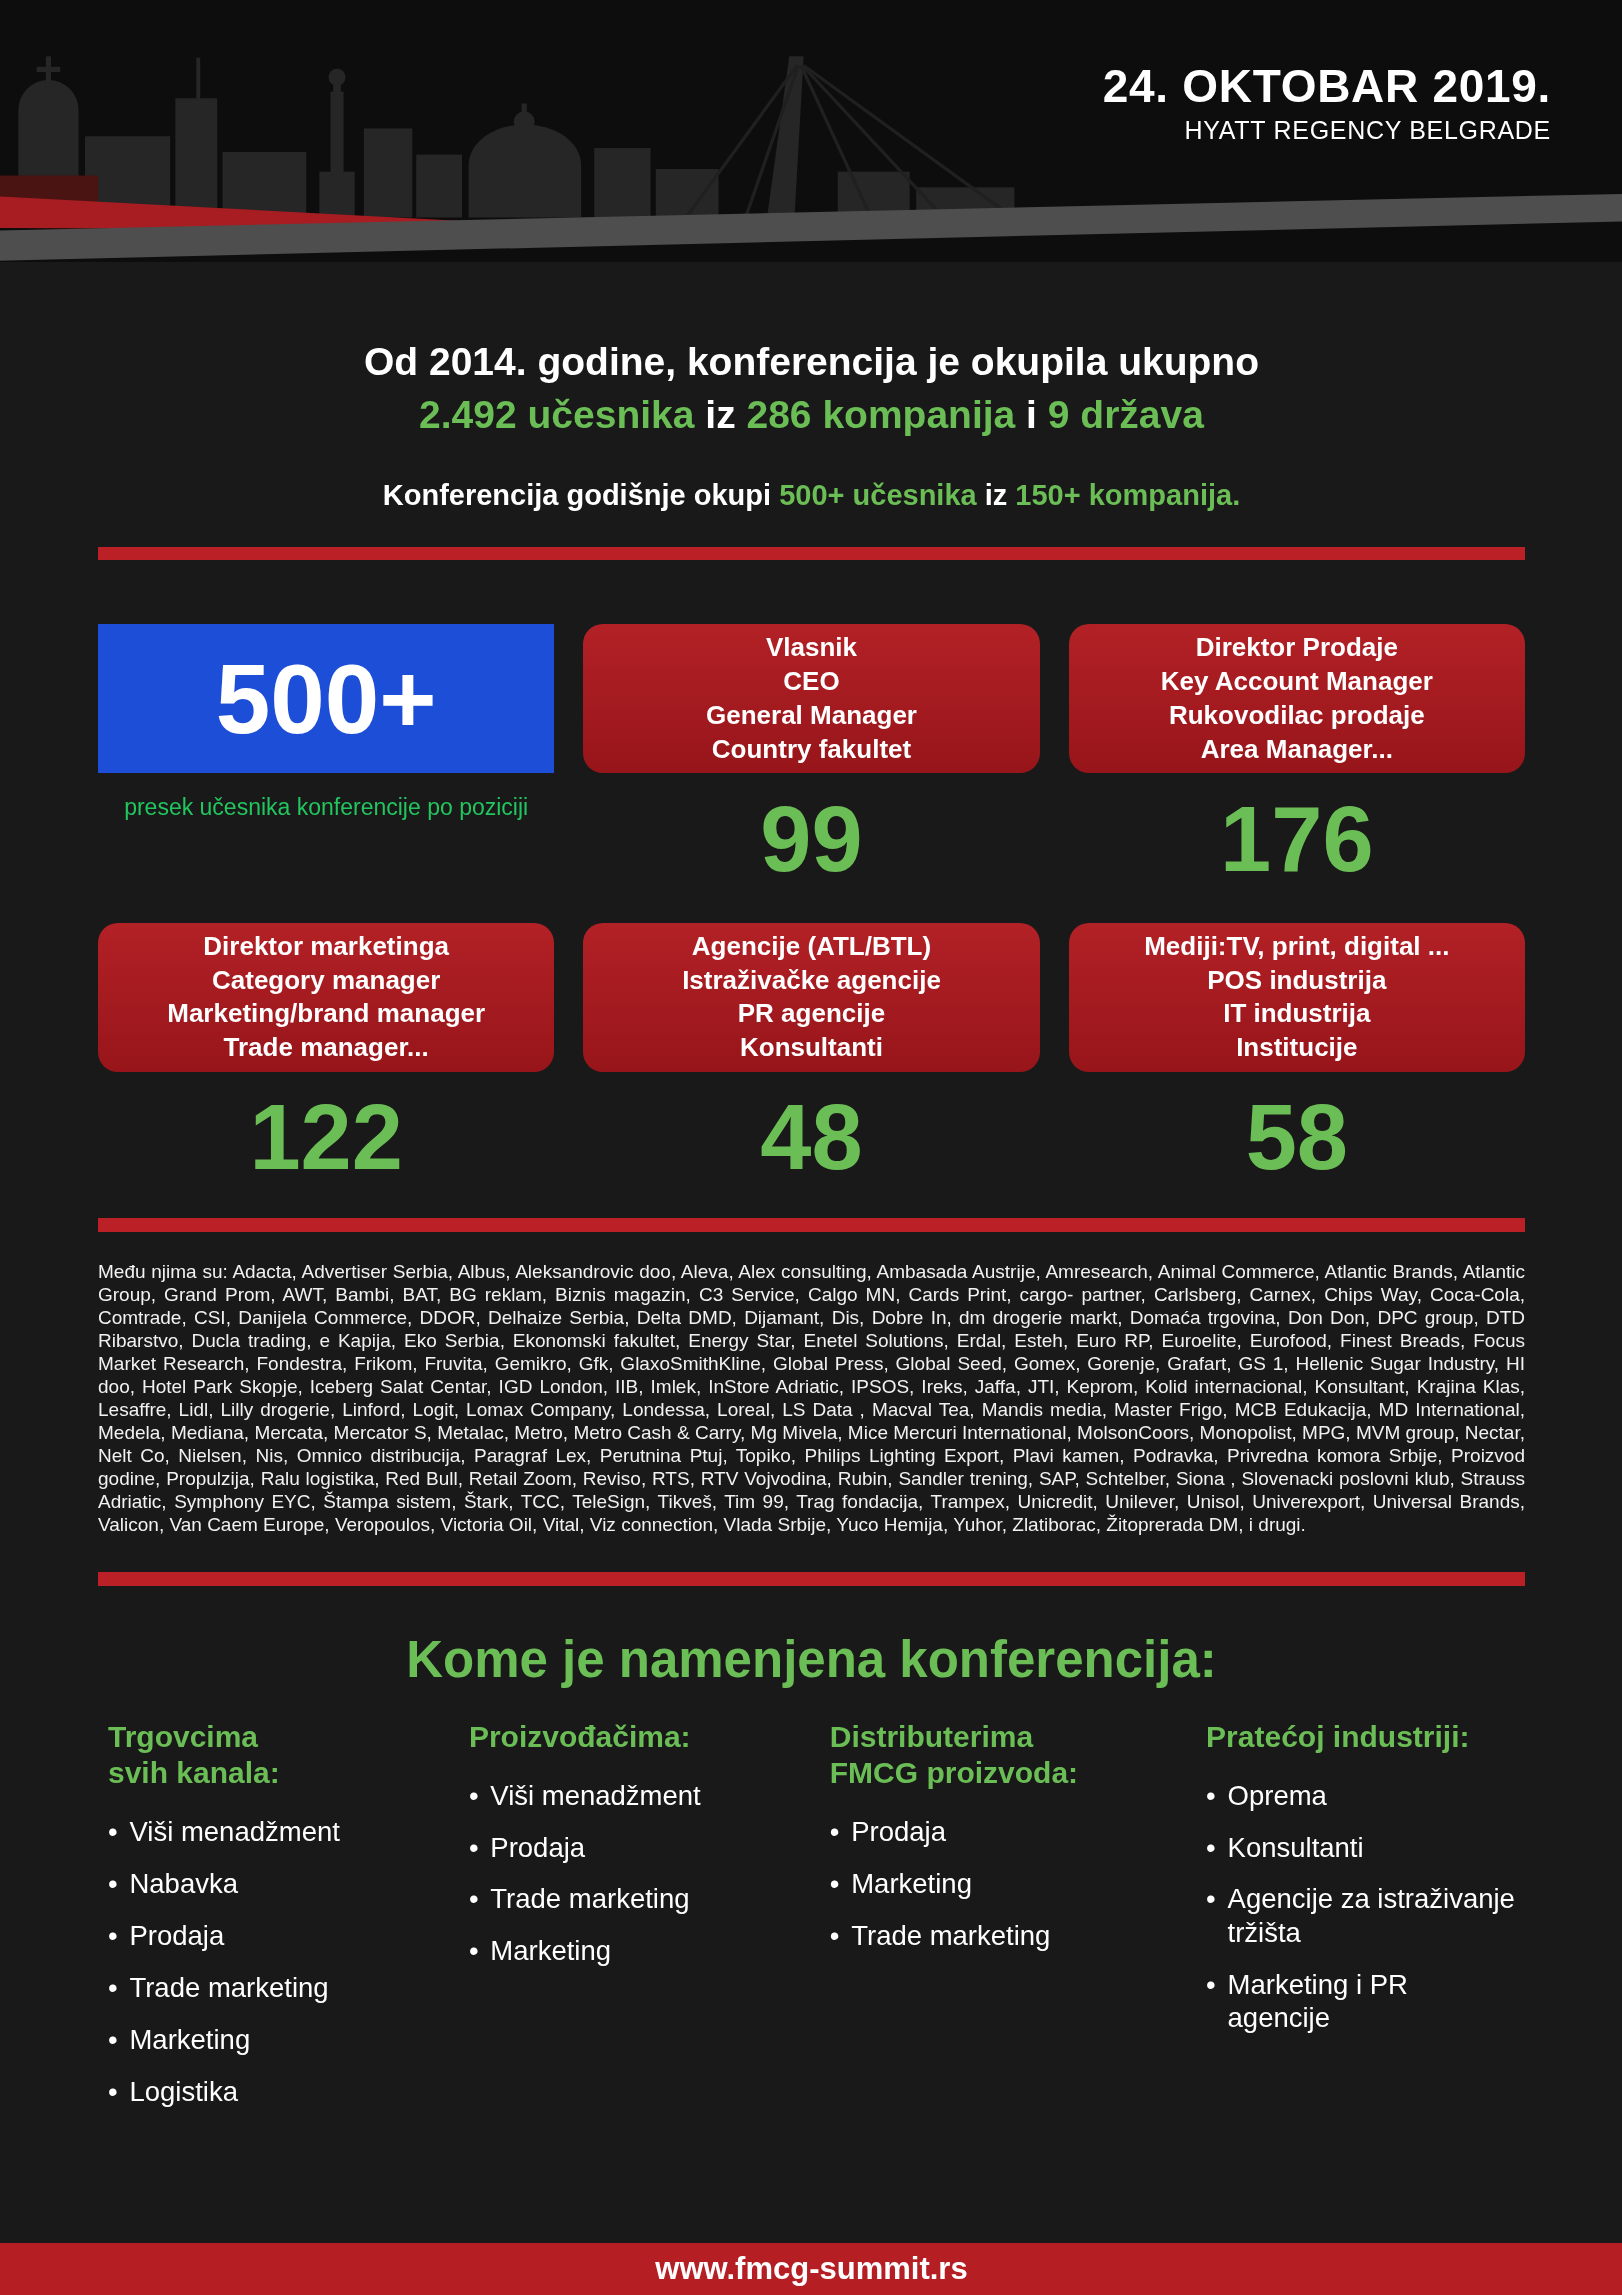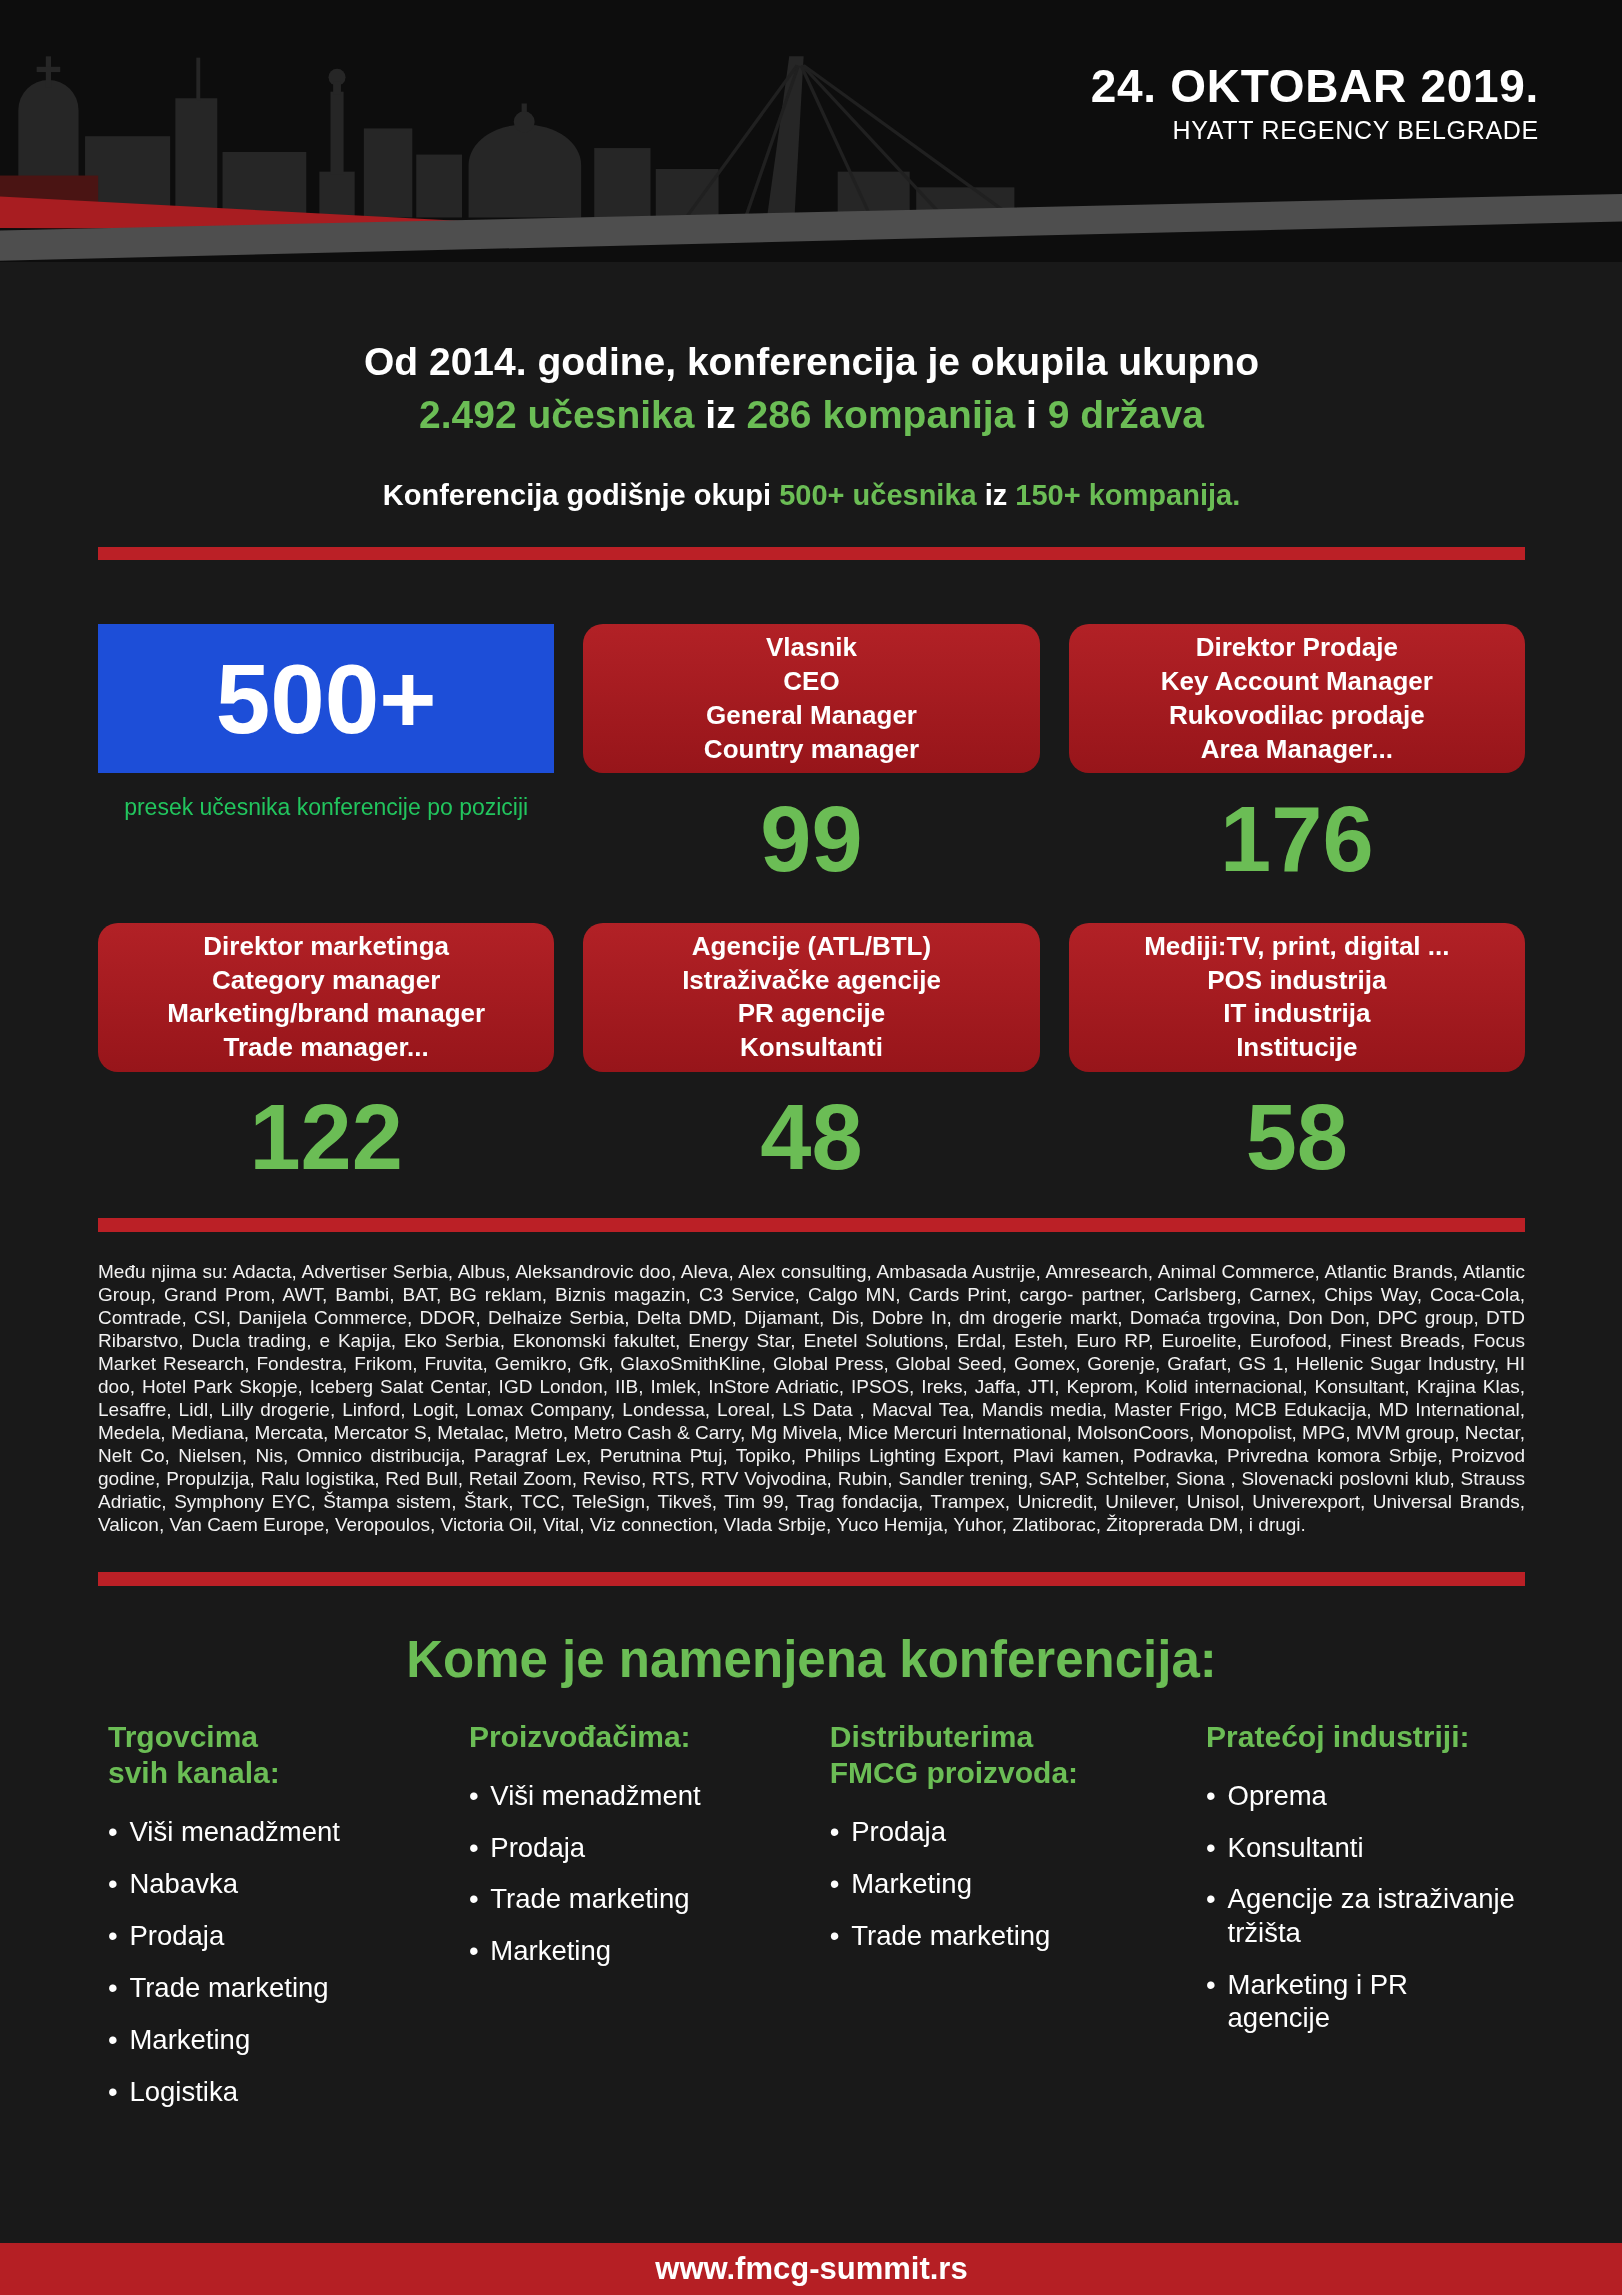--- a/index.html
+++ b/index.html
@@ -10,21 +10,21 @@
     width: 1623px;
     height: 2295px;
     margin: 0 auto;
     background: #191919;
     color: #ffffff;
     overflow: hidden;
   }
   
   .hero { position: relative; height: 262px; background: #0d0d0d; }
   .skyline { position: absolute; inset: 0; width: 100%; height: 100%; display: block; }
-  .date-block { position: absolute; top: 63px; right: 84px; text-align: right; }
+  .date-block { position: absolute; top: 63px; right: 72px; text-align: right; }
   .date { font-size: 46px; font-weight: 800; letter-spacing: 0.7px; line-height: 1; }
   .venue { font-size: 25px; font-weight: 400; margin-top: 9.2px; letter-spacing: 0.7px; line-height: 1; }
   
   .intro { text-align: center; margin-top: 77px; }
   .intro-line { font-size: 39px; font-weight: 800; line-height: 1.18; }
   .intro-line + .intro-line { margin-top: 6.5px; }
   .green { color: #6bbd55; }
   .intro-sub { font-size: 29px; font-weight: 700; margin-top: 41px; }
   
   .divider { width: 1427px; height: 13.7px; background: #bb2026; margin: 35px auto 0; }
@@ -137,21 +137,21 @@
           <div class="big-value">500+</div>
         </div>
         <div class="stat-caption">presek učesnika konferencije po poziciji</div>
       </div>
 
       <div class="stat-cell">
         <div class="stat-box red-box">
           <div class="box-line">Vlasnik</div>
           <div class="box-line">CEO</div>
           <div class="box-line">General Manager</div>
-          <div class="box-line">Country manager</div>
+          <div class="box-line">Country fakultet</div>
         </div>
         <div class="stat-number">99</div>
       </div>
 
       <div class="stat-cell">
         <div class="stat-box red-box">
           <div class="box-line">Direktor Prodaje</div>
           <div class="box-line">Key Account Manager</div>
           <div class="box-line">Rukovodilac prodaje</div>
           <div class="box-line">Area Manager...</div>

